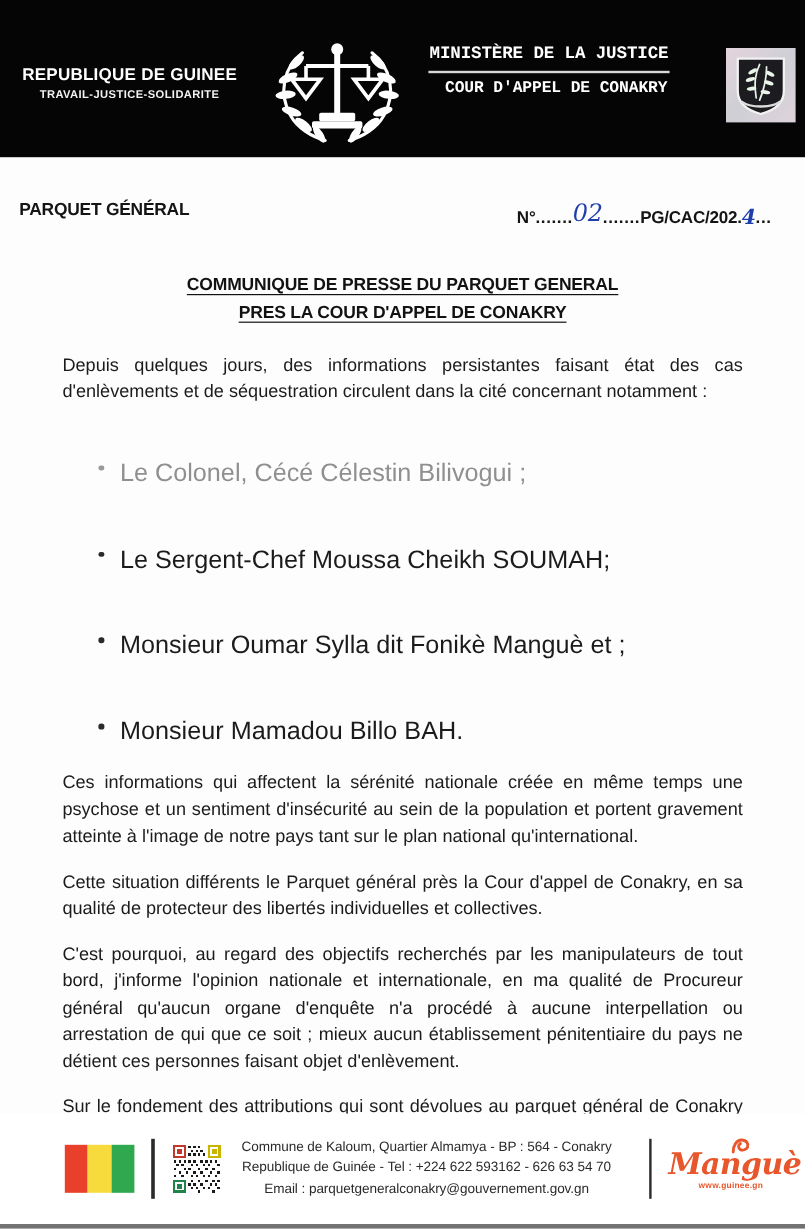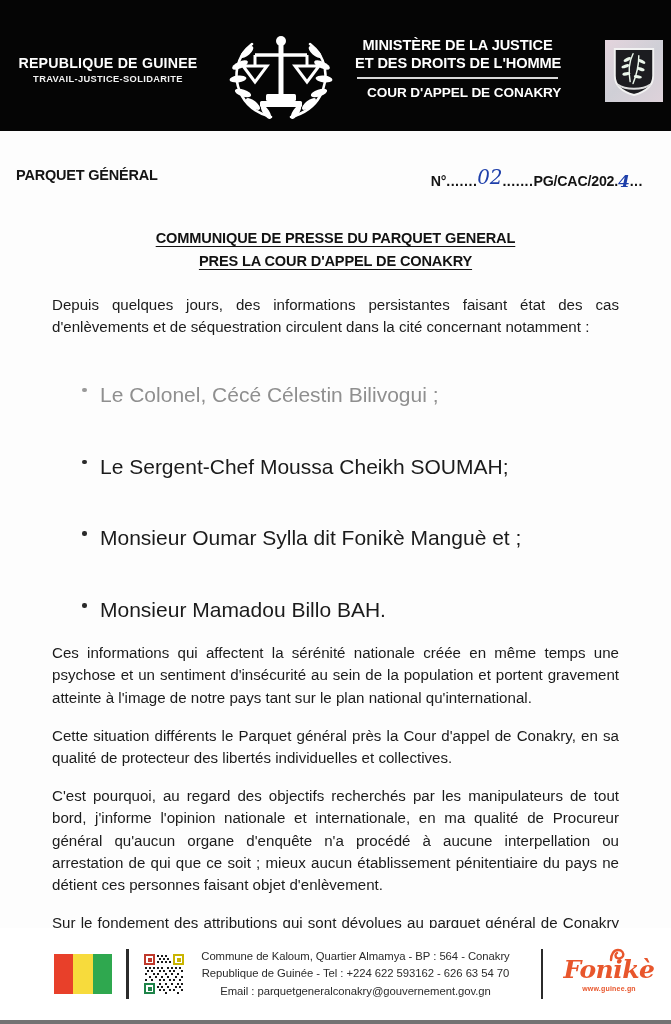--- a/index.html
+++ b/index.html
@@ -70,20 +70,21 @@
     height: 104px;
   }
   .emblem-scales svg { display: block; width: 100%; height: 100%; }
 
   .header-right {
     position: absolute;
     left: 355px;
     top: 36px;
     width: 205px;
     text-align: center;
+    font-family: Liberation Mono, monospace;
   }
   .header-right .min-line {
     color: #ffffff;
     font-size: 14.6px;
     font-weight: bold;
     line-height: 1.25;
     letter-spacing: -0.1px;
     white-space: nowrap;
   }
   .header-right .rule {
@@ -348,21 +349,20 @@
         <g fill="#ffffff">
           <circle cx="59" cy="19" r="5"></circle>
           <rect x="44" y="72" width="30" height="7" rx="1.5"></rect>
           <rect x="38" y="79" width="42" height="6" rx="1.5"></rect>
         </g>
       </svg>
     </div>
 
     <div class="header-right">
       <div class="min-line">MINISTÈRE DE LA JUSTICE</div>
-      <div class="min-line">ET DES DROITS DE L'HOMME</div>
       <div class="rule"></div>
       <div class="court-line">COUR D'APPEL DE CONAKRY</div>
     </div>
 
     <div class="coat-of-arms">
       <svg viewBox="0 0 50 54" xmlns="http://www.w3.org/2000/svg">
         <path d="M5 4 H45 V32 C45 43 36 49 25 52 C14 49 5 43 5 32 Z" fill="#1c1c20" stroke="#f2f2f2" stroke-width="2"></path>
         <g stroke="#eaf5ea" stroke-width="1.5" fill="none" stroke-linecap="round">
           <path d="M24 9 C20 17 19 27 21 38"></path>
           <path d="M30 11 C30 20 28 30 24 40"></path>
@@ -506,19 +506,19 @@
     </div>
 
     <div class="divider"></div>
 
     <div class="guinee-logo">
       <div class="bird">
         <svg viewBox="0 0 17 15" xmlns="http://www.w3.org/2000/svg">
           <path d="M2 12 C2 6 5 2 9 2 C13 2 15 5 14 8 C13 10 10 11 8 10 C6 9 6 6 8 5" fill="none" stroke="#e8562c" stroke-width="2.4" stroke-linecap="round"></path>
         </svg>
       </div>
-      <div class="word">Fonikè</div>
+      <div class="word">Manguè</div>
       <div class="url">www.guinee.gn</div>
     </div>
 
   </div>
 
 </div>
 
 </body></html>

